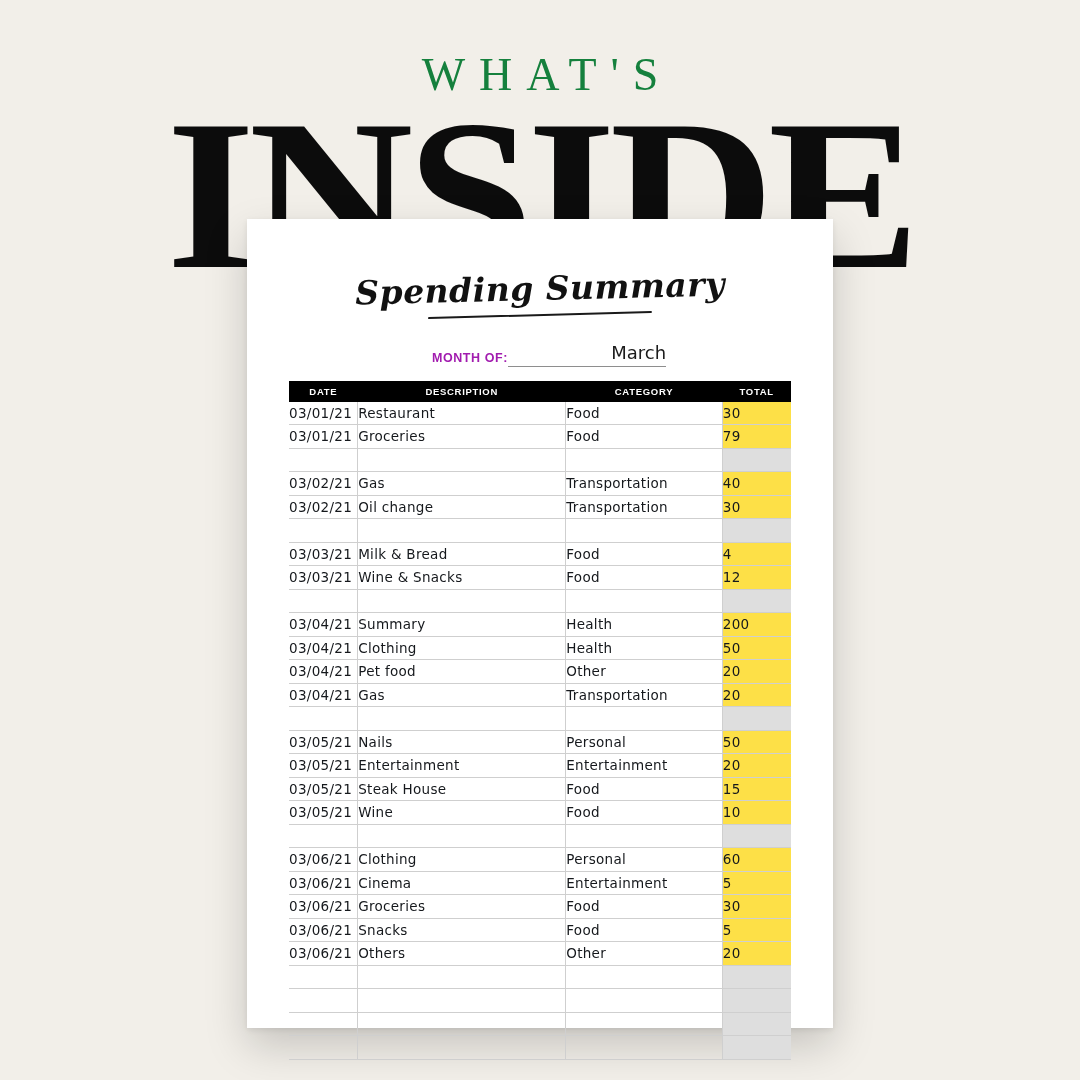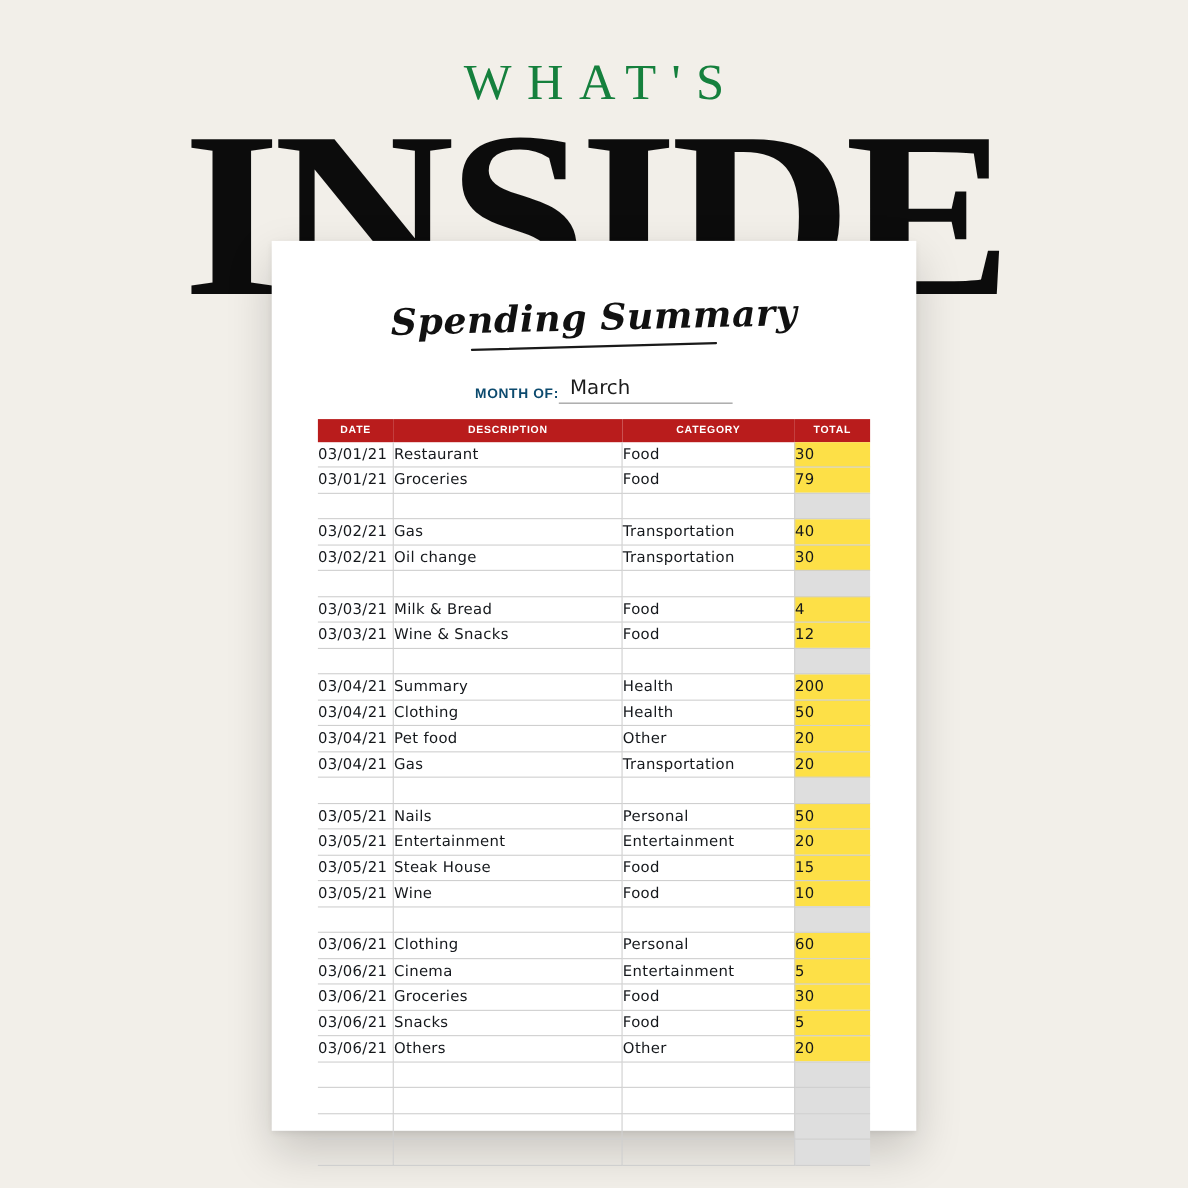--- a/index.html
+++ b/index.html
@@ -84,42 +84,43 @@
     align-items: flex-end;
     justify-content: center;
     margin-top: 26px;
     margin-left: 18px;
   }
   .month-label {
     font-family: "Liberation Sans", sans-serif;
     font-size: 12.5px;
     font-weight: 700;
     letter-spacing: 0.6px;
-    color: #0c4a6e;
+    color: #a21caf;
     padding-bottom: 2px;
   }
   .month-value {
     font-family: "DejaVu Sans", sans-serif;
     font-size: 18px;
     color: #1c1c1c;
     border-bottom: 1px solid #8e8e8e;
     width: 148px;
     padding: 0 0 1px 10px;
     line-height: 1.25;
+    text-align: right;
   }
 
   
   table.ledger {
     border-collapse: collapse;
     width: 100%;
     margin-top: 14px;
     table-layout: fixed;
   }
   table.ledger th {
-    background: #b91c1c;
+    background: #000000;
     color: #ffffff;
     font-size: 9.5px;
     font-weight: 700;
     letter-spacing: 0.7px;
     padding: 5px 0 5px 0;
     text-align: center;
   }
   th.col-date { width: 68px; }
   th.col-desc { width: 206px; }
   th.col-cat  { width: 155px; }

